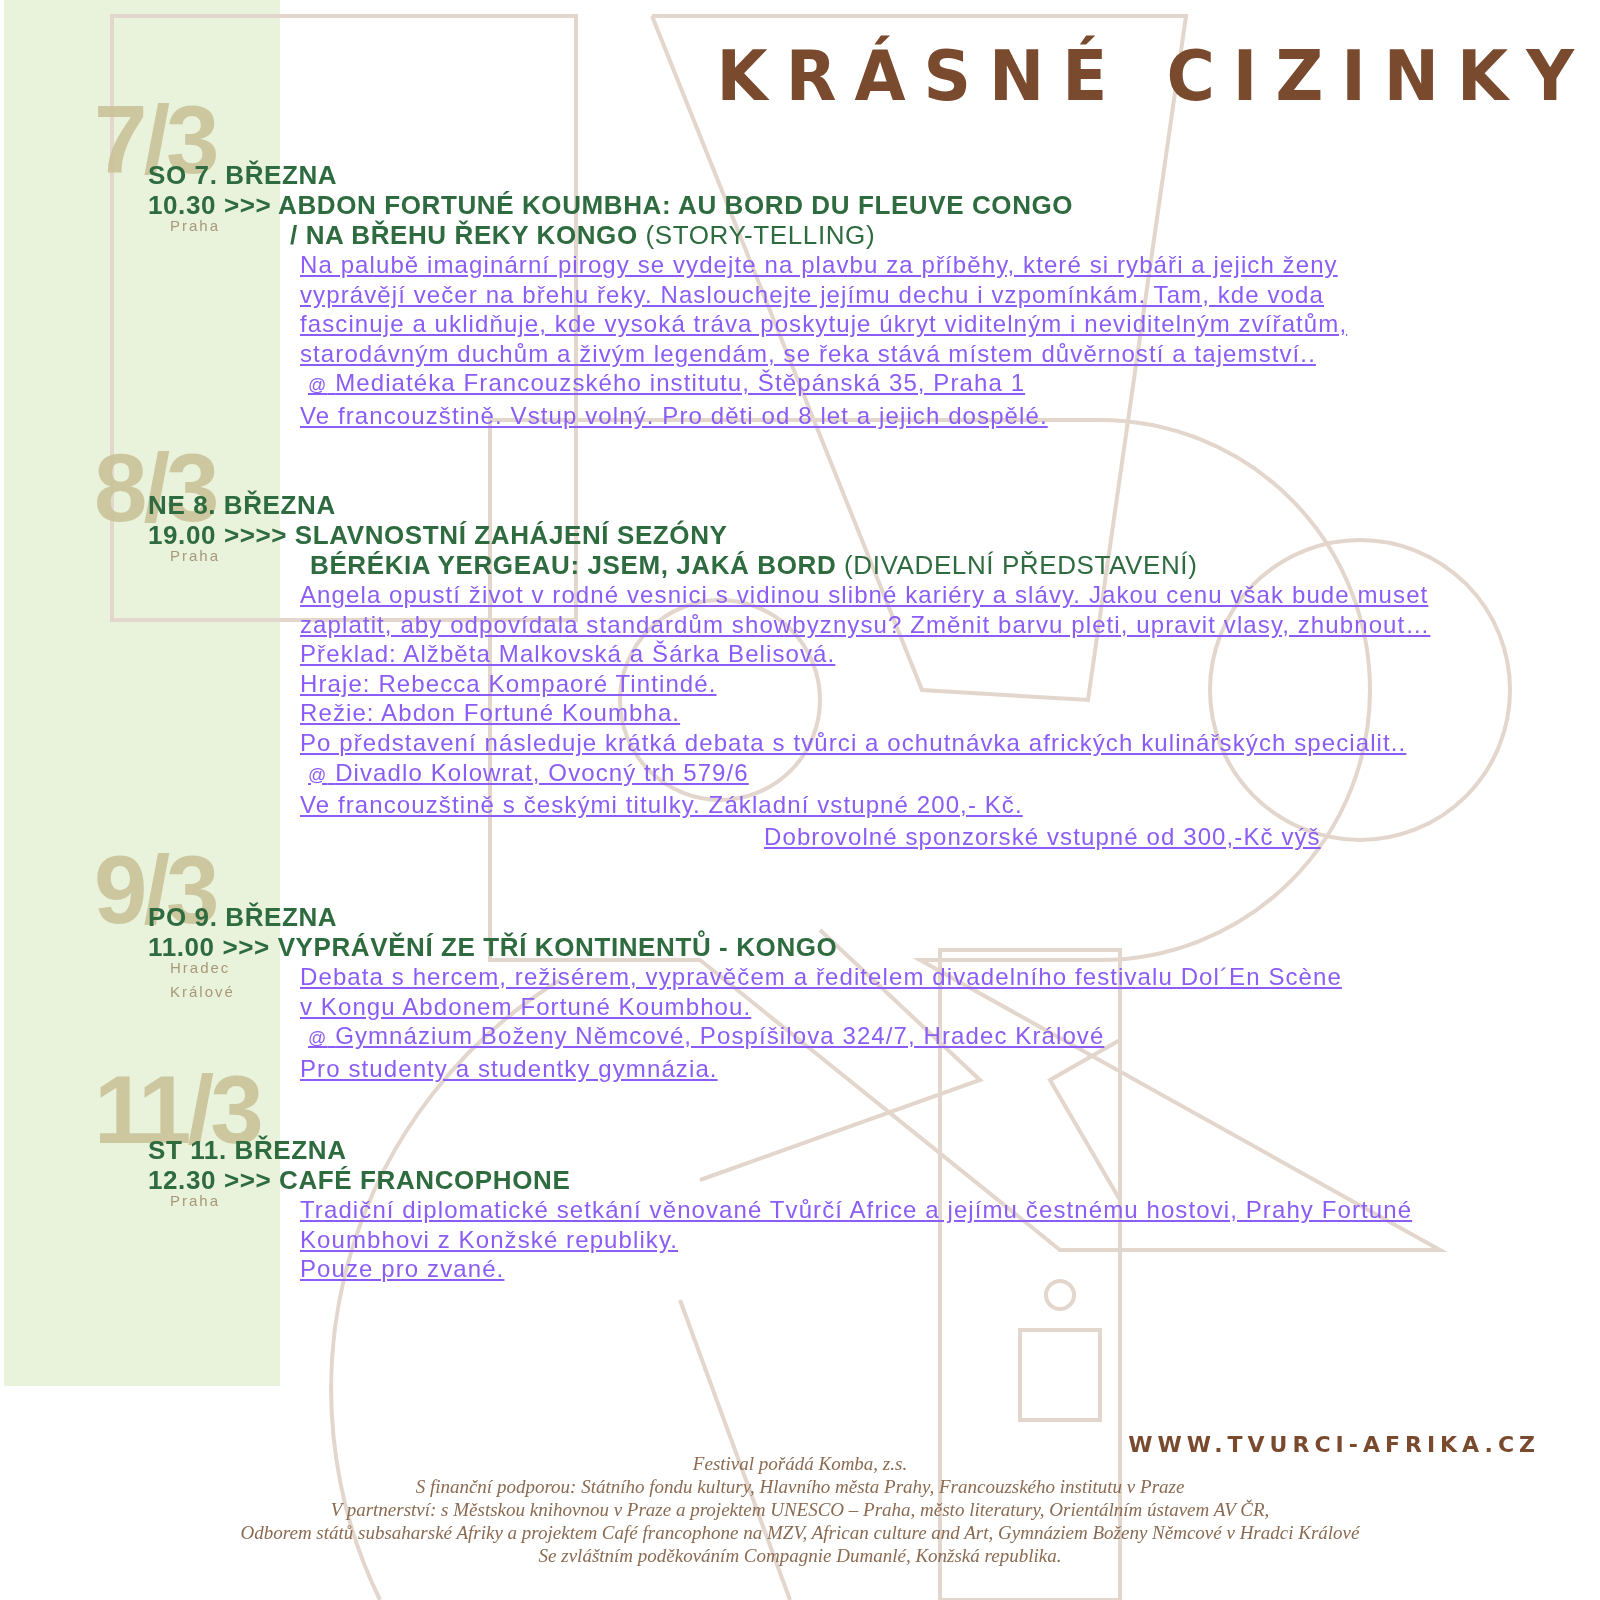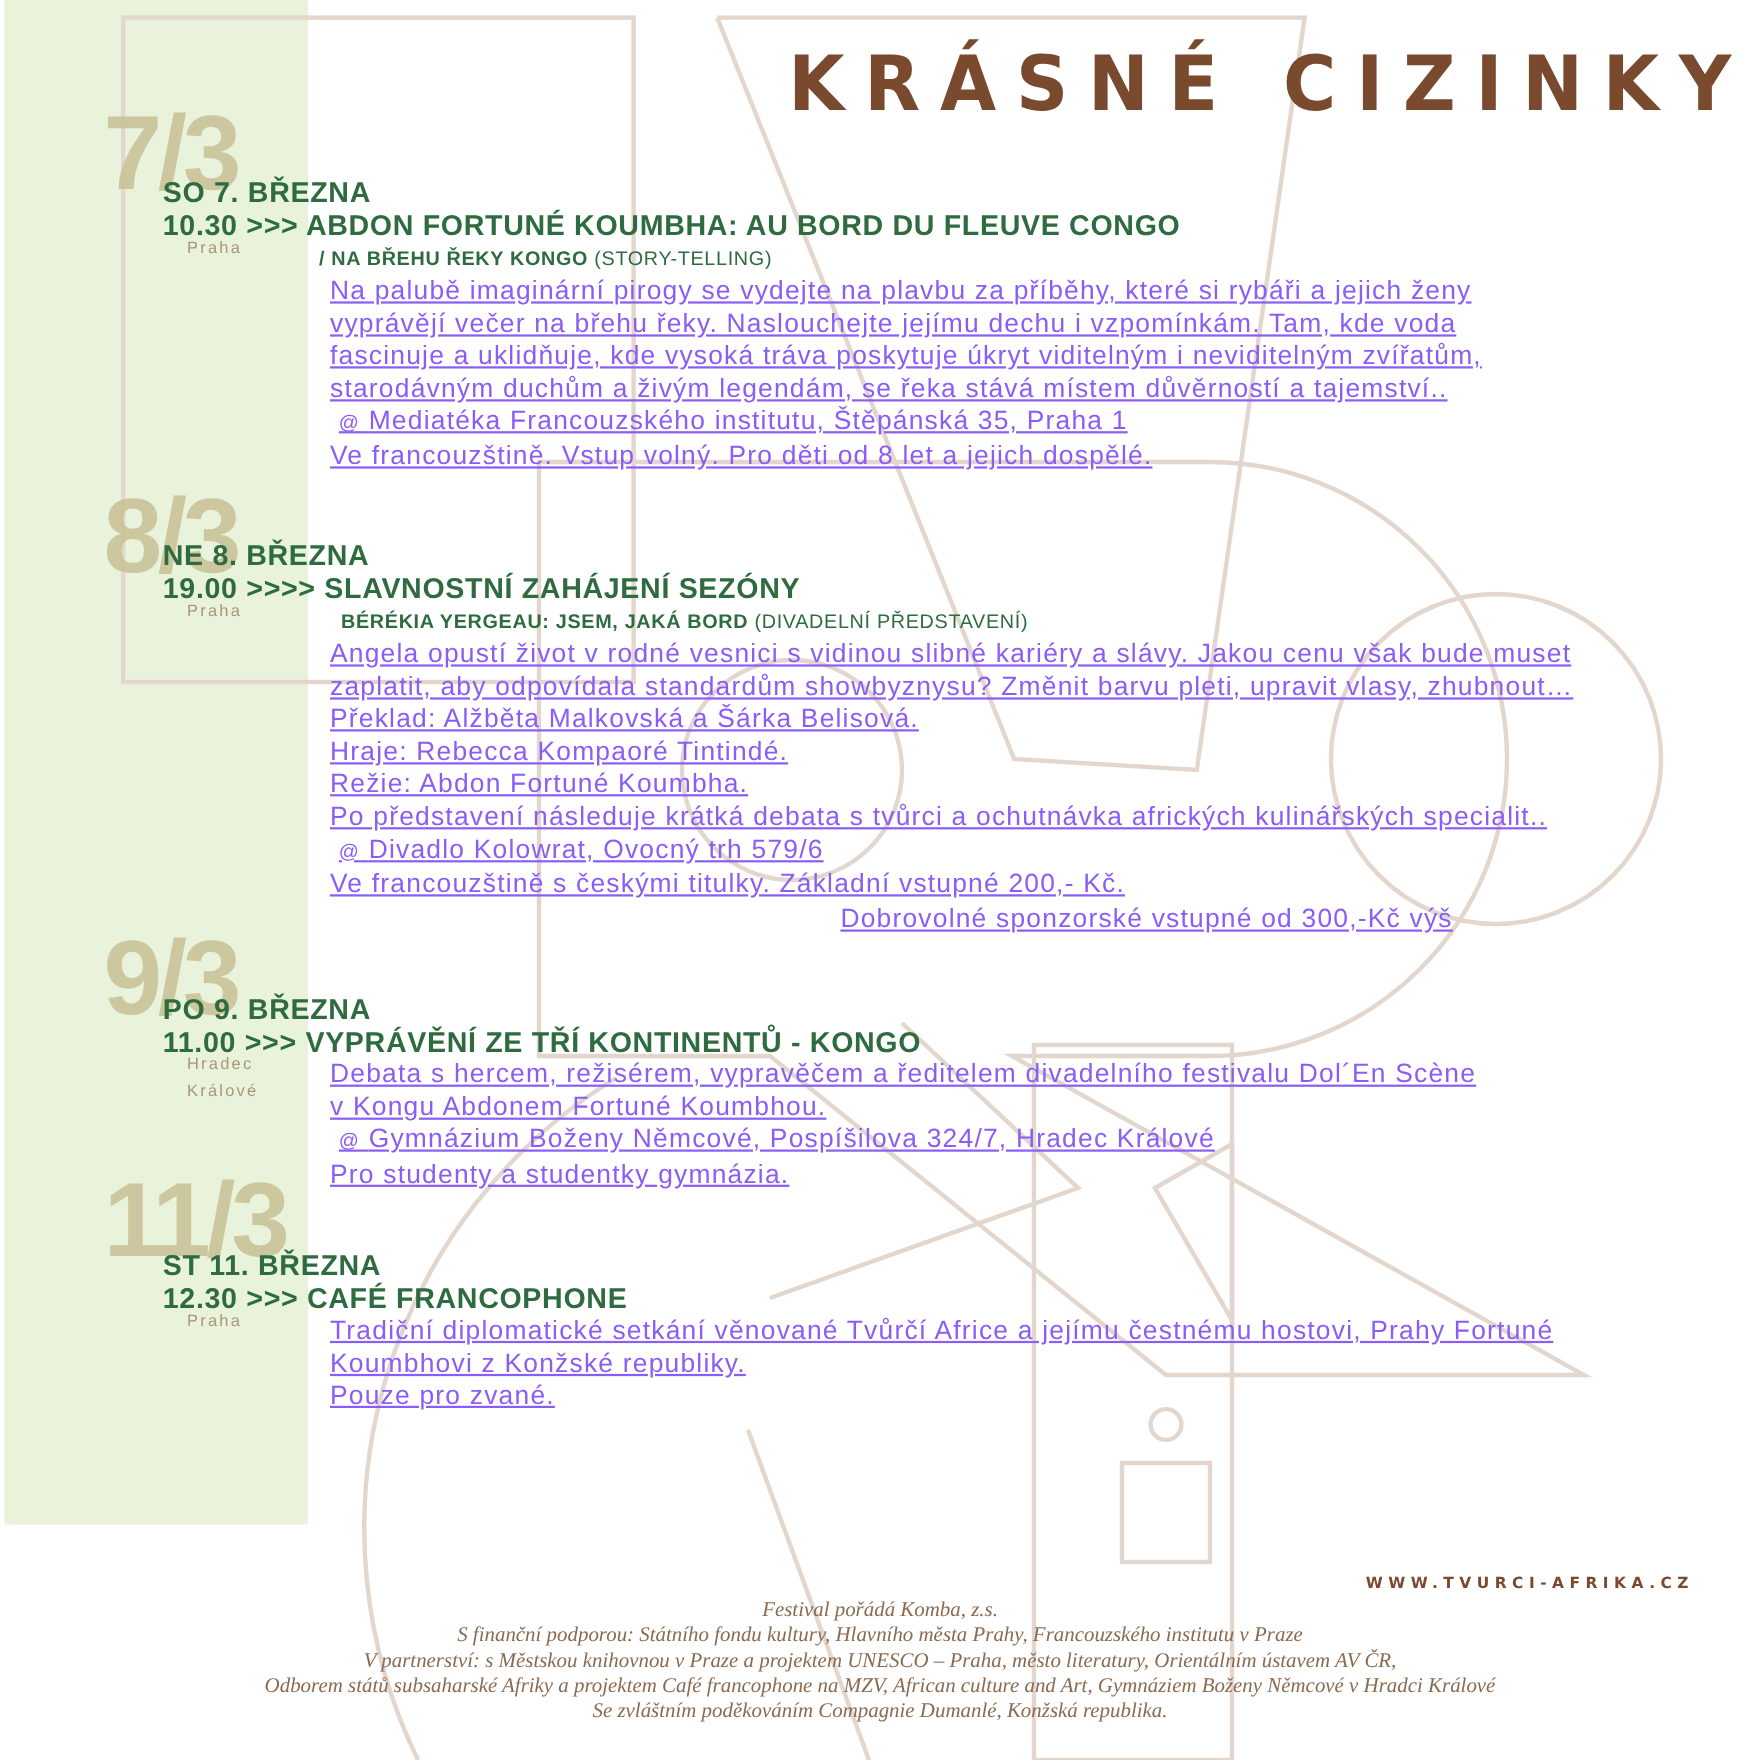--- a/index.html
+++ b/index.html
@@ -30,32 +30,32 @@
     font-family: "Liberation Sans", sans-serif; font-weight: bold;
     font-size: 26px; color: #2e6b3e; line-height: 30px; letter-spacing: 0.6px;
   }
   .city {
     font-family: "Liberation Sans", sans-serif; font-size: 15px;
     color: #a89878; letter-spacing: 2px; position: absolute; left: 22px;
     line-height: 24px;
   }
   .subtitle {
     font-family: "Liberation Sans", sans-serif; font-weight: bold;
-    font-size: 18px; line-height: 30px; color: #2e6b3e; letter-spacing: 0.6px;
+    font-size: 26px; line-height: 30px; color: #2e6b3e; letter-spacing: 0.6px;
   }
   .subtitle .genre { font-weight: normal; }
   .body {
     margin-left: 152px; font-family: "Liberation Sans", sans-serif;
     font-size: 24px; line-height: 29.6px; color: #8b5cf6; letter-spacing: 1.1px; text-decoration: underline;
   }
   .body .at { font-size: 18px; margin-left: 8px; }
   .body .indent { padding-left: 464px; }
   .website {
     position: absolute; right: 60px; top: 1432px;
-    font-family: "DejaVu Sans", sans-serif; font-weight: bold; font-size: 14px;
+    font-family: "DejaVu Sans", sans-serif; font-weight: bold; font-size: 22px;
     letter-spacing: 5px; color: #7a4a2f;
   }
   .footer {
     position: absolute; left: 0; width: 1600px; top: 1452px; text-align: center;
     font-family: "Liberation Sans", sans-serif; font-style: italic; font-size: 19px;
     line-height: 23px; color: #8a6a50;
   }
   .footer div { position: relative; font-family: Liberation Serif, serif; }
 </style>
 </head>

